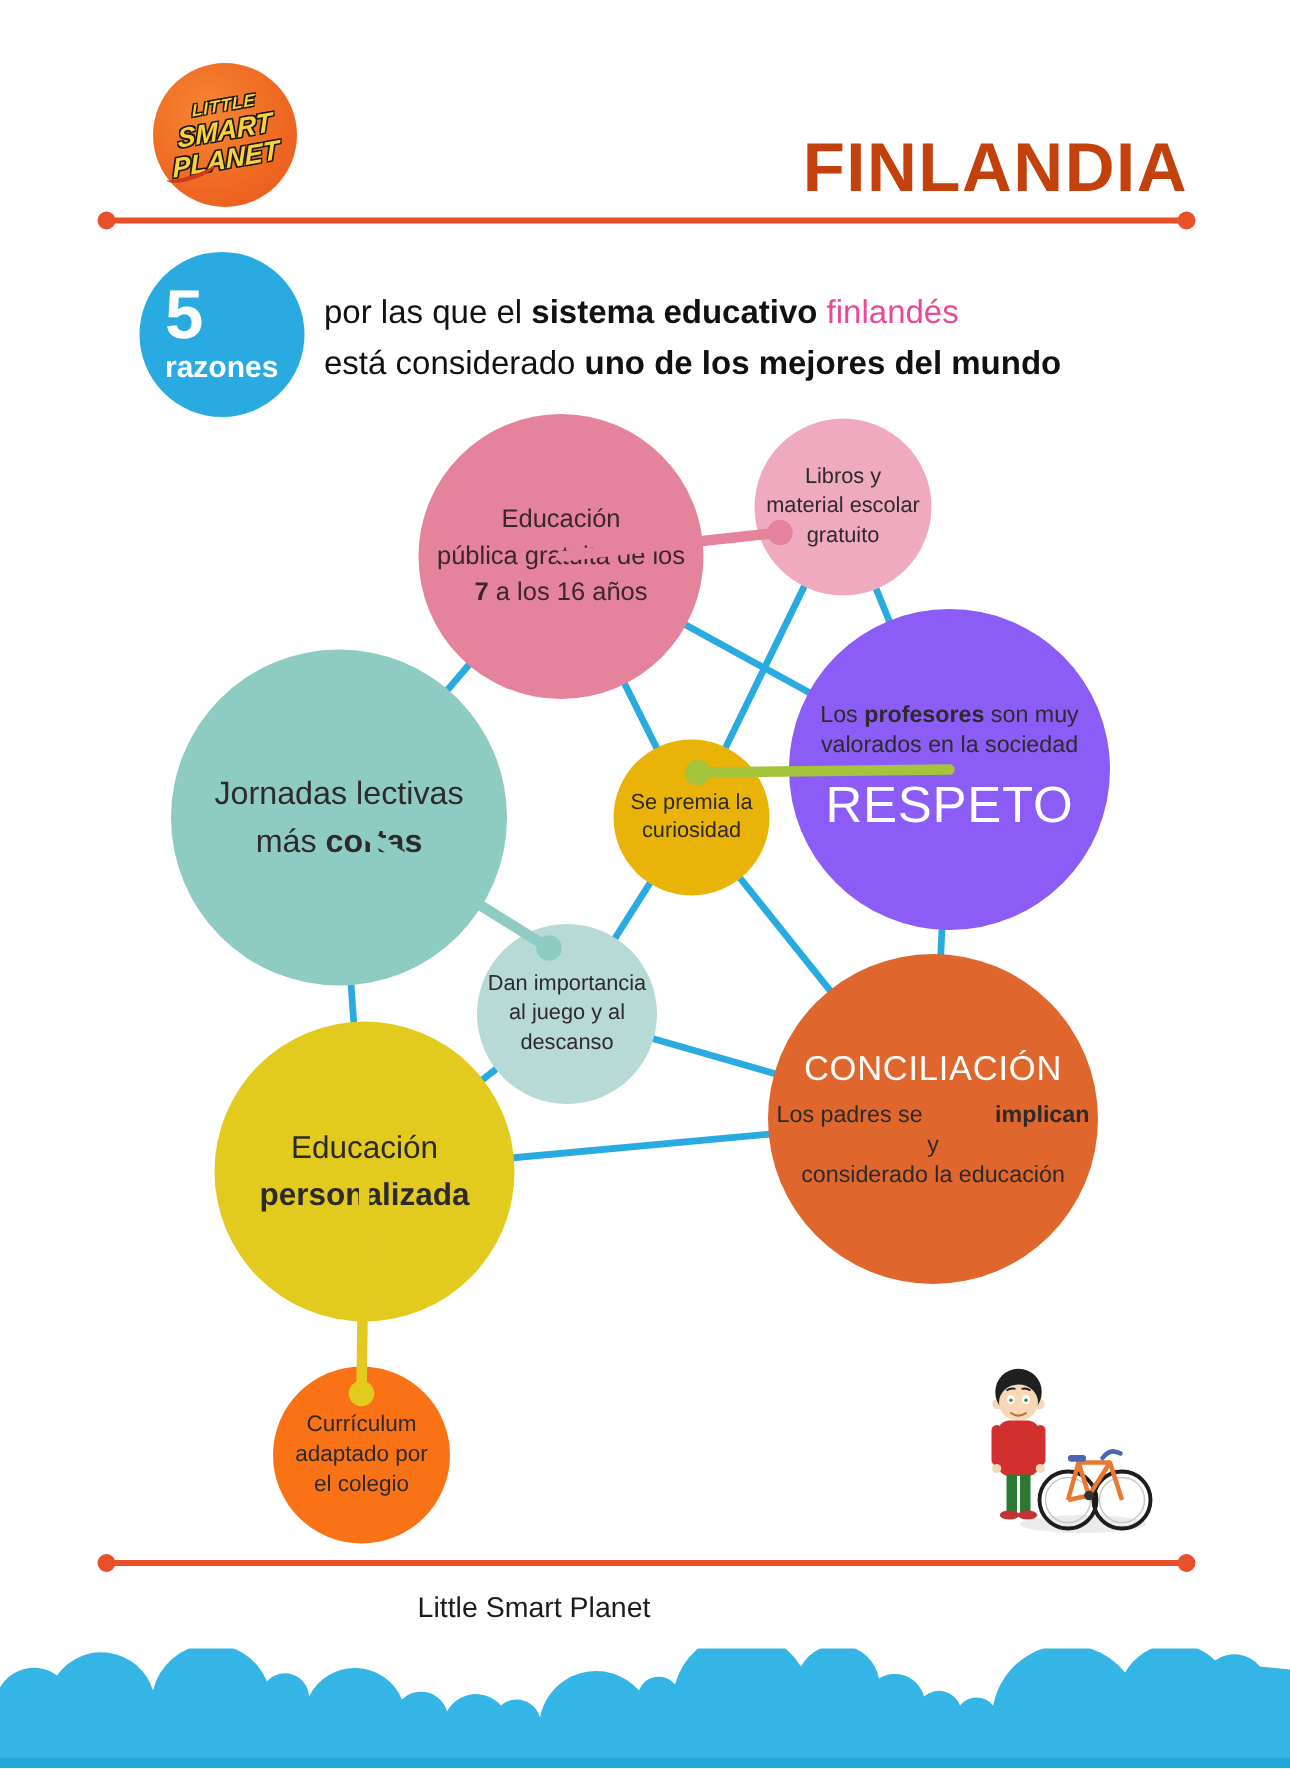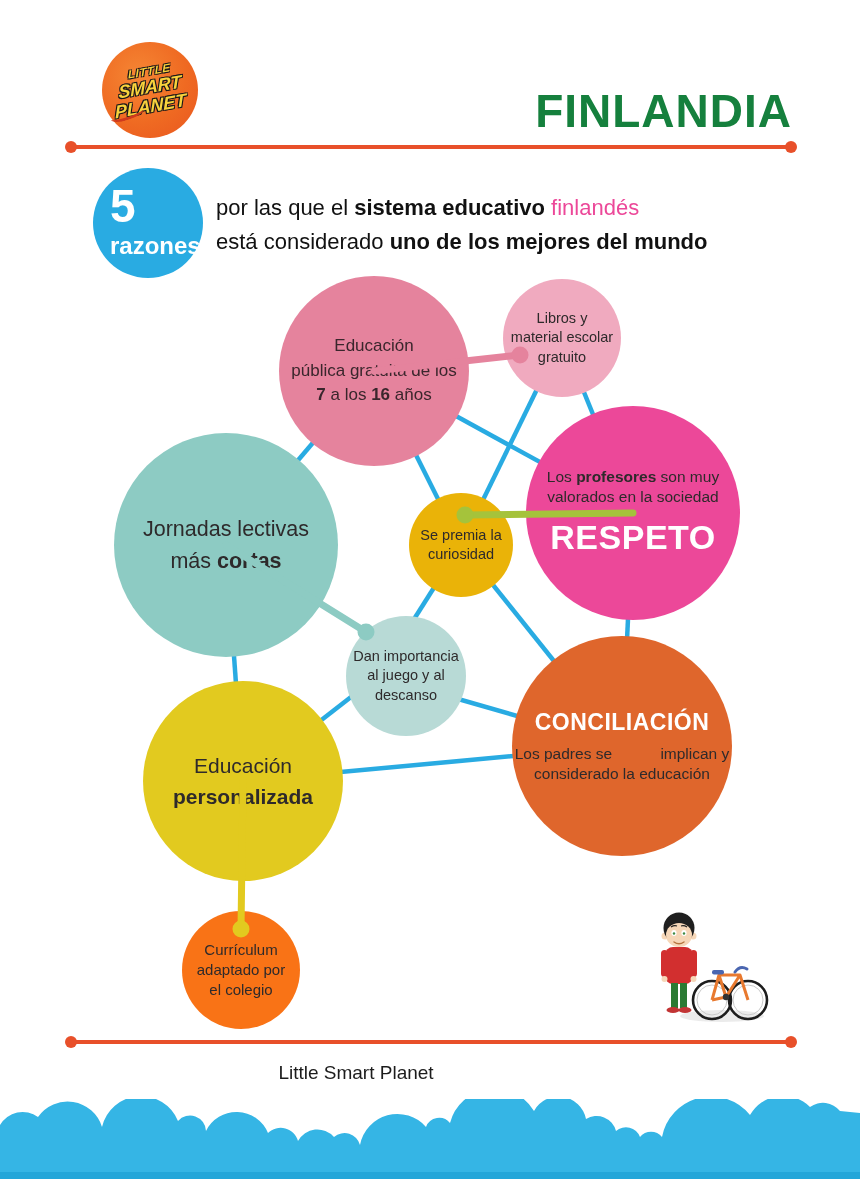--- a/index.html
+++ b/index.html
@@ -12,50 +12,50 @@
         display:flex;align-items:center;justify-content:center;}
   .logo-text{transform:rotate(-10deg) skewX(-8deg);font-style:italic;font-weight:800;
         color:#f8d23c;text-align:center;line-height:1;
         text-shadow:-1px -1px 0 #1a1a1a,1px -1px 0 #1a1a1a,-1px 1px 0 #1a1a1a,1px 1px 0 #1a1a1a;}
   .logo-text .l1{font-size:11px;letter-spacing:1px;display:block;}
   .logo-text .l2{font-size:18px;display:block;margin-top:1px;}
   .logo-text .l3{font-size:18px;display:block;margin-top:1px;}
   .logo-swoosh{position:absolute;left:8px;bottom:18px;width:34px;height:8px;
         border-bottom:3px solid #cf3a1d;border-radius:50%;transform:rotate(-18deg);}
   .page-title{position:absolute;right:68px;top:84px;font-size:46px;font-weight:700;
-        color:#15803d;letter-spacing:1px;}
+        color:#c2410c;letter-spacing:1px;}
   .divider{position:absolute;left:70px;width:722px;height:4px;background:#e8502a;border-radius:2px;}
   .divider::before,.divider::after{content:"";position:absolute;top:-4px;width:12px;height:12px;
         border-radius:50%;background:#e8502a;}
   .divider::before{left:-5px;}
   .divider::after{right:-5px;}
   .divider.top{top:145px;}
   .divider.bottom{top:1040px;}
 
   
   .badge{position:absolute;left:93px;top:168px;width:110px;height:110px;border-radius:50%;
         background:#29abe2;color:#fff;display:flex;flex-direction:column;justify-content:center;
         align-items:flex-start;padding-left:17px;box-sizing:border-box;}
   .badge-number{font-size:46px;font-weight:700;line-height:.9;}
-  .badge-label{font-size:24px;font-weight:700;margin-top:4px;text-align:center;}
+  .badge-label{font-size:20px;font-weight:700;margin-top:4px;text-align:center;}
   .intro{position:absolute;left:216px;top:191px;font-size:22px;line-height:34px;color:#111;}
 
   
   .links-layer{position:absolute;left:0;top:0;pointer-events:none;}
   .bubble{position:absolute;border-radius:50%;display:flex;flex-direction:column;
         align-items:center;justify-content:center;text-align:center;line-height:1.32;
         color:#2e2a2b;z-index:2;}
-  .bubble .bubble-title{font-weight:700;color:#fff;}
+  .bubble .bubble-title{font-weight:400;color:#fff;}
   #b-educacion-publica{font-size:17px;line-height:1.45;color:#3a262c;}
   #b-libros{font-size:14.5px;}
   #b-respeto{font-size:15.5px;}
   #b-respeto .bubble-title{font-size:34px;letter-spacing:.5px;margin-top:7px;}
   #b-jornadas{font-size:21.5px;line-height:1.5;}
   #b-curiosidad{font-size:14.5px;}
-  #b-juego{font-size:14.5px;margin-left:28px;}
+  #b-juego{font-size:14.5px;}
   #b-personalizada{font-size:21px;line-height:1.5;}
   #b-conciliacion{font-size:15.5px;}
   #b-conciliacion .bubble-title{font-size:23px;letter-spacing:.5px;margin-bottom:6px;}
   #b-curriculum{font-size:15px;}
 
   
   .illustration{position:absolute;left:627px;top:892px;}
   .footer-brand{position:absolute;left:0;top:1062px;width:712px;text-align:center;
         font-size:19px;color:#1c1c1c;}
   .wave{position:absolute;left:0;top:1099px;}
@@ -96,30 +96,30 @@
       <line x1="633" y1="513" x2="622" y2="746" stroke="#29abe2" stroke-width="4.5"></line>
       <line x1="226" y1="545" x2="243" y2="781" stroke="#29abe2" stroke-width="4.5"></line>
       <line x1="378" y1="676" x2="243" y2="781" stroke="#29abe2" stroke-width="4.5"></line>
       <line x1="378" y1="676" x2="622" y2="746" stroke="#29abe2" stroke-width="4.5"></line>
       <line x1="243" y1="781" x2="622" y2="746" stroke="#29abe2" stroke-width="4.5"></line>
     </svg>
 
   <div class="bubble" id="b-educacion-publica" style="left: 279px; top: 276px; height: 190px; width: 190px; background: rgb(229, 131, 157);">
     <div><span>Educación</span></div>
     <div><span>pública gratuita de los</span></div>
-    <div><span style="font-weight: 700;">7</span><span> a los </span><span style="font-weight: 700;">16</span><span> años</span></div>
+    <div><span style="font-weight: 700;">7</span><span> a los </span><span style="font-weight: 400;">16</span><span> años</span></div>
   </div>
 
   <div class="bubble" id="b-libros" style="left: 503px; top: 279px; height: 118px; width: 118px; background: rgb(240, 170, 191);">
     <div><span>Libros y</span></div>
     <div><span>material escolar</span></div>
     <div><span>gratuito</span></div>
   </div>
 
-  <div class="bubble" id="b-respeto" style="left: 526px; top: 406px; height: 214px; width: 214px; background: #ec4899;">
+  <div class="bubble" id="b-respeto" style="left: 526px; top: 406px; height: 214px; width: 214px; background: #8b5cf6;">
     <div><span>Los </span><span style="font-weight: 700;">profesores</span><span> son muy</span></div>
     <div><span>valorados en la sociedad</span></div>
     <div class="bubble-title">RESPETO</div>
   </div>
 
   <div class="bubble" id="b-jornadas" style="left: 114px; top: 433px; height: 224px; width: 224px; background: rgb(141, 203, 195);">
     <div><span>Jornadas lectivas</span></div>
     <div><span>más </span><span style="font-weight: 700;">cortas</span></div>
   </div>
 
@@ -134,21 +134,21 @@
     <div><span>descanso</span></div>
   </div>
 
   <div class="bubble" id="b-personalizada" style="left: 143px; top: 681px; height: 200px; width: 200px; background: rgb(226, 202, 31);">
     <div><span>Educación</span></div>
     <div><span style="font-weight: 700;">personalizada</span></div>
   </div>
 
   <div class="bubble" id="b-conciliacion" style="left: 512px; top: 636px; height: 220px; width: 220px; background: rgb(223, 102, 44);">
     <div class="bubble-title">CONCILIACIÓN</div>
-    <div><span>Los padres se </span><span style="font-weight: 400; margin-left: 44px;">implican</span><span> y</span></div>
+    <div><span>Los padres se </span><span style="font-weight: 700; margin-left: 44px;">implican</span><span> y</span></div>
     <div><span>considerado la educación</span></div>
   </div>
 
   <div class="bubble" id="b-curriculum" style="left: 182px; top: 911px; height: 118px; width: 118px; background: #f97316;">
     <div><span>Currículum</span></div>
     <div><span>adaptado por</span></div>
     <div><span>el colegio</span></div>
   </div>
 
   <svg id="links-accent" class="links-layer" width="860" height="1179" style="z-index:3">

